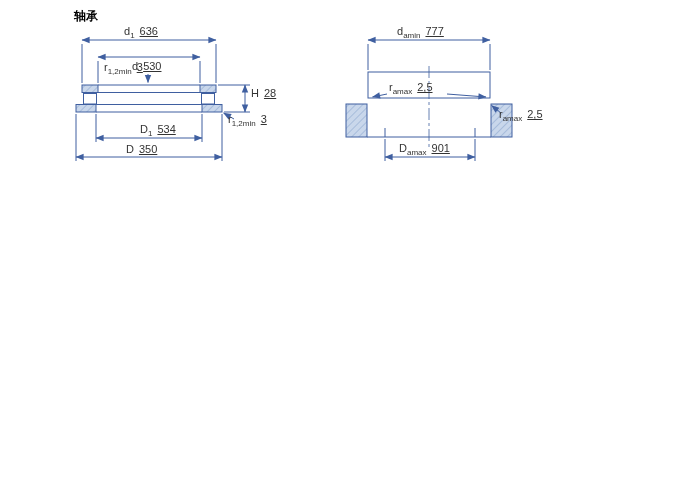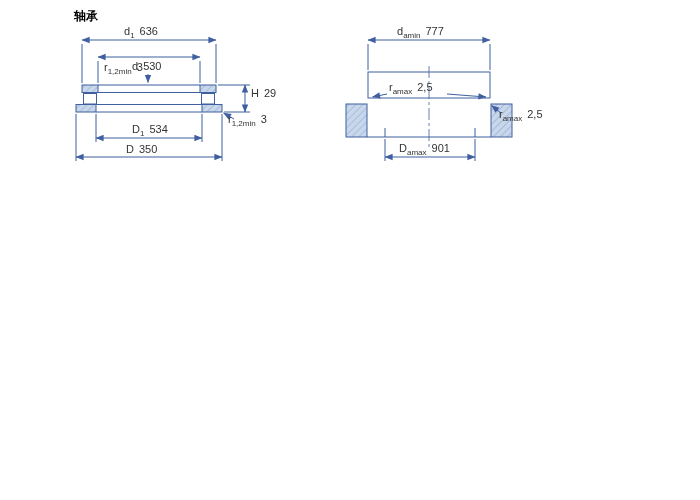--- a/index.html
+++ b/index.html
@@ -2,21 +2,21 @@
 <html><head>
 <meta charset="utf-8">
 <style>
   html,body{margin:0;padding:0;background:#ffffff;}
   .canvas{position:relative;width:700px;height:400px;background:#ffffff;overflow:hidden;
           font-family:"Liberation Sans",sans-serif;}
   .drawing{position:absolute;left:0;top:0;}
   .title{position:absolute;left:74px;top:8px;font-size:12px;font-weight:bold;color:#000;}
   .dim-label{position:absolute;font-size:11px;color:#333;white-space:nowrap;line-height:1.2;}
   .dim-label sub{font-size:8px;line-height:1;}
-  .dim-label .val{margin-left:5px;}
+  .dim-label .val{margin-left:5px;text-decoration:underline;}
 </style>
 </head>
 <body>
 
 <div class="canvas">
 
   <svg class="drawing" width="700" height="500" viewBox="0 0 700 500">
     <defs>
       <marker id="arr" viewBox="0 0 10 10" refX="9.5" refY="5" markerWidth="10" markerHeight="8" orient="auto-start-reverse">
         <path d="M0,1 L10,5 L0,9 Z" fill="#3f5fa0"></path>
@@ -100,26 +100,26 @@
   <div class="dim-label" style="left:124px;top:25px">
     <span>d</span><sub>1</sub><span class="val">636</span>
   </div>
   <div class="dim-label" style="left:132px;top:60px">
     <span>d</span><sub></sub><span class="val">530</span>
   </div>
   <div class="dim-label" style="left:104px;top:61px">
     <span>r</span><sub>1,2min</sub><span class="val">3</span>
   </div>
   <div class="dim-label" style="left:251px;top:87px">
-    <span>H</span><sub></sub><span class="val">29</span>
+    <span>H</span><sub></sub><span class="val">28</span>
   </div>
   <div class="dim-label" style="left:228px;top:113px">
     <span>r</span><sub>1,2min</sub><span class="val">3</span>
   </div>
-  <div class="dim-label" style="left:132px;top:123px">
+  <div class="dim-label" style="left:140px;top:123px">
     <span>D</span><sub>1</sub><span class="val">534</span>
   </div>
   <div class="dim-label" style="left:126px;top:143px">
     <span>D</span><sub></sub><span class="val">350</span>
   </div>
 
   <div class="dim-label" style="left:397px;top:25px">
     <span>d</span><sub>amin</sub><span class="val">777</span>
   </div>
   <div class="dim-label" style="left:389px;top:81px">

